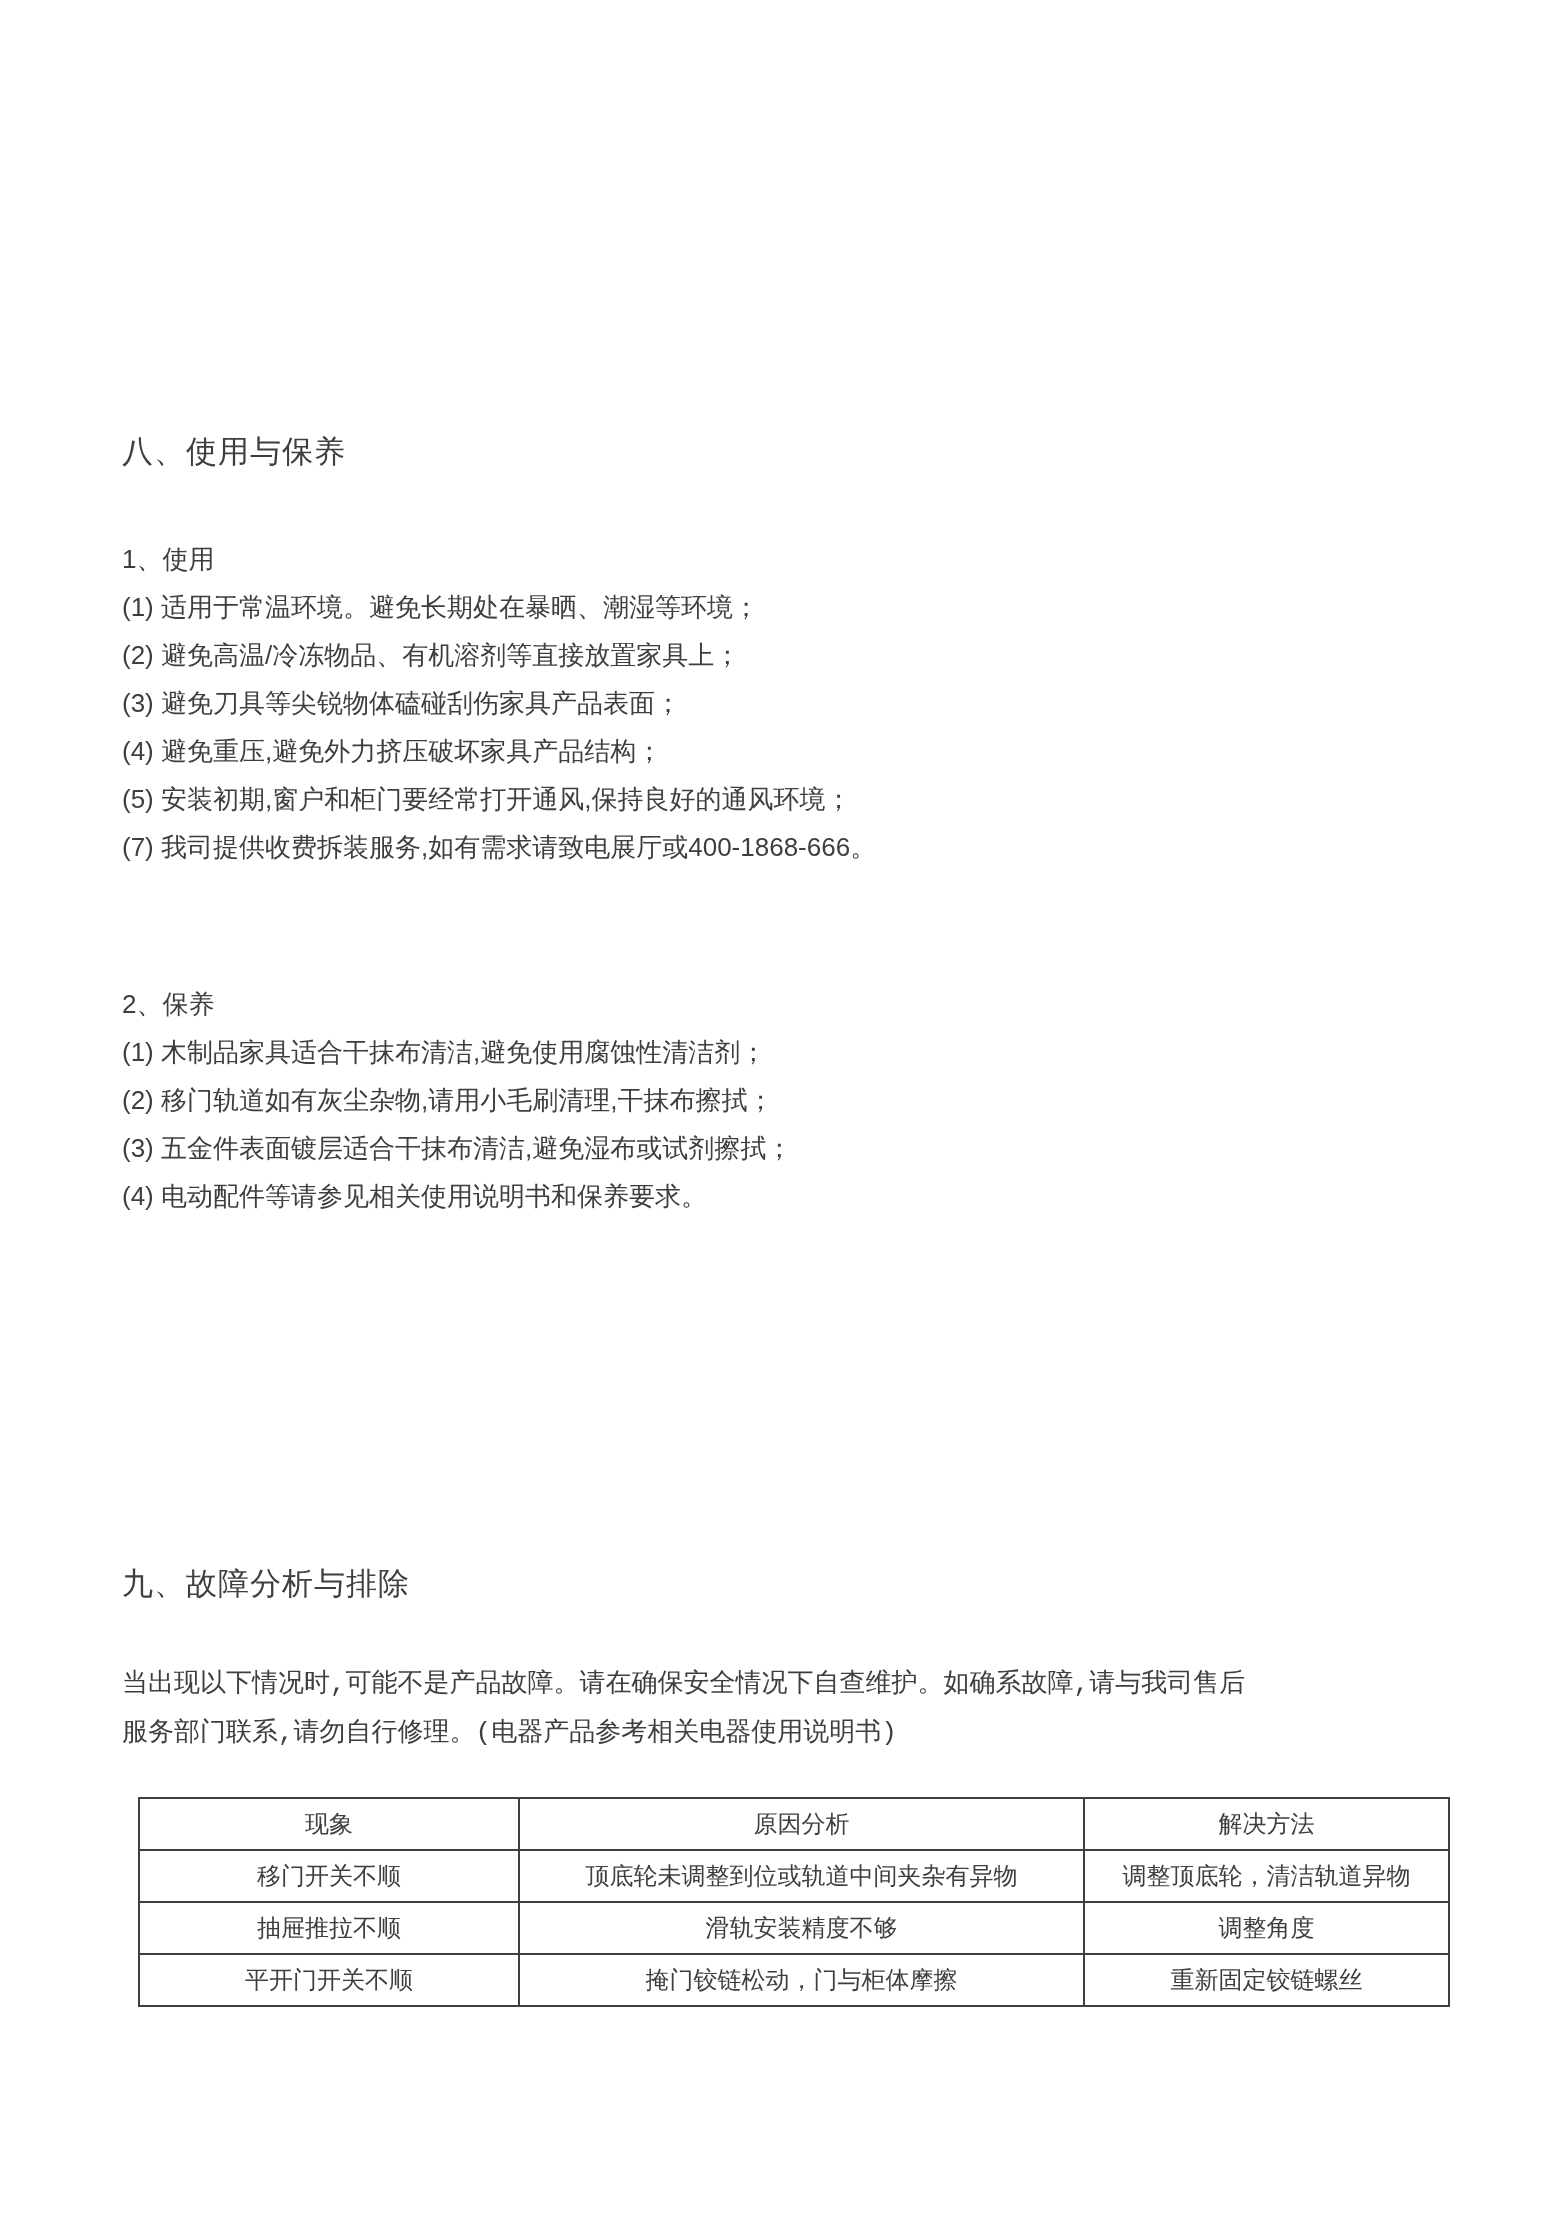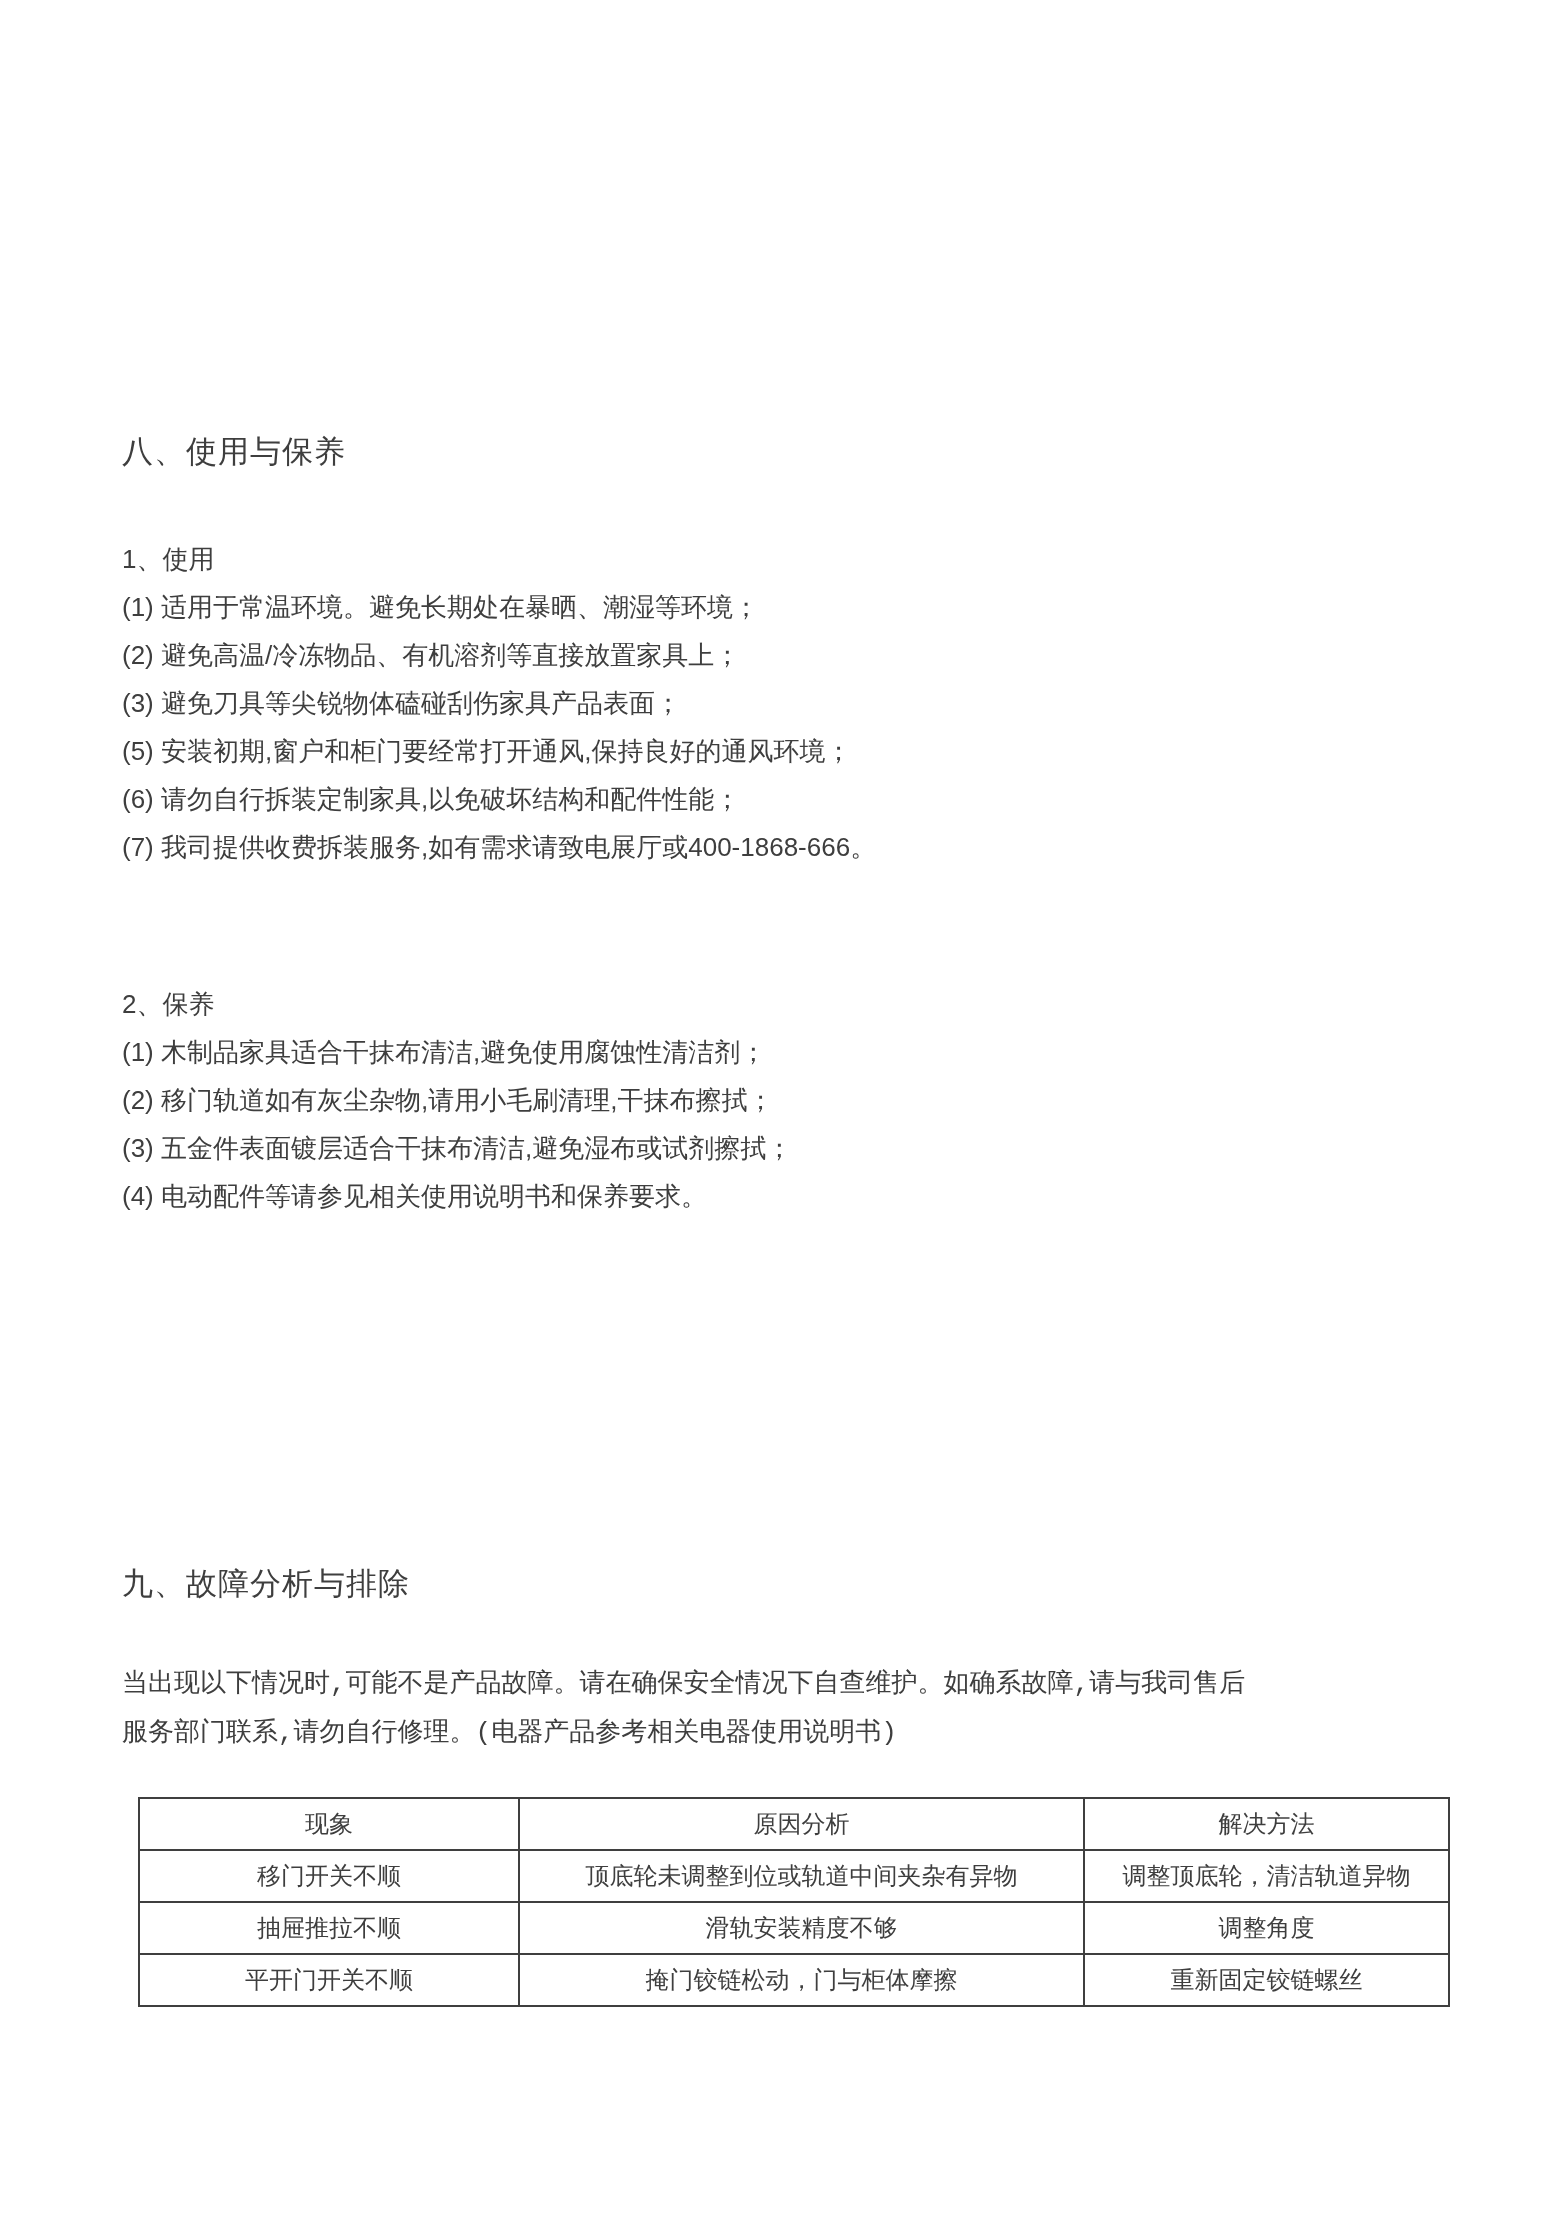--- a/index.html
+++ b/index.html
@@ -75,22 +75,22 @@
 
 <div class="page">
 
   <div id="heading-8" class="section-heading">八、使用与保养</div>
 
   <div id="use-block" class="text-block">
     <span class="text-line">1、使用</span>
     <span class="text-line">(1) 适用于常温环境。避免长期处在暴晒、潮湿等环境；</span>
     <span class="text-line">(2) 避免高温/冷冻物品、有机溶剂等直接放置家具上；</span>
     <span class="text-line">(3) 避免刀具等尖锐物体磕碰刮伤家具产品表面；</span>
+    <span class="text-line">(4) 避免重压,避免外力挤压破坏家具产品结构；</span>
     <span class="text-line">(5) 安装初期,窗户和柜门要经常打开通风,保持良好的通风环境；</span>
-    <span class="text-line">(6) 请勿自行拆装定制家具,以免破坏结构和配件性能；</span>
     <span class="text-line">(7) 我司提供收费拆装服务,如有需求请致电展厅或400-1868-666。</span>
   </div>
 
   <div id="care-block" class="text-block">
     <span class="text-line">2、保养</span>
     <span class="text-line">(1) 木制品家具适合干抹布清洁,避免使用腐蚀性清洁剂；</span>
     <span class="text-line">(2) 移门轨道如有灰尘杂物,请用小毛刷清理,干抹布擦拭；</span>
     <span class="text-line">(3) 五金件表面镀层适合干抹布清洁,避免湿布或试剂擦拭；</span>
     <span class="text-line">(4) 电动配件等请参见相关使用说明书和保养要求。</span>
   </div>

